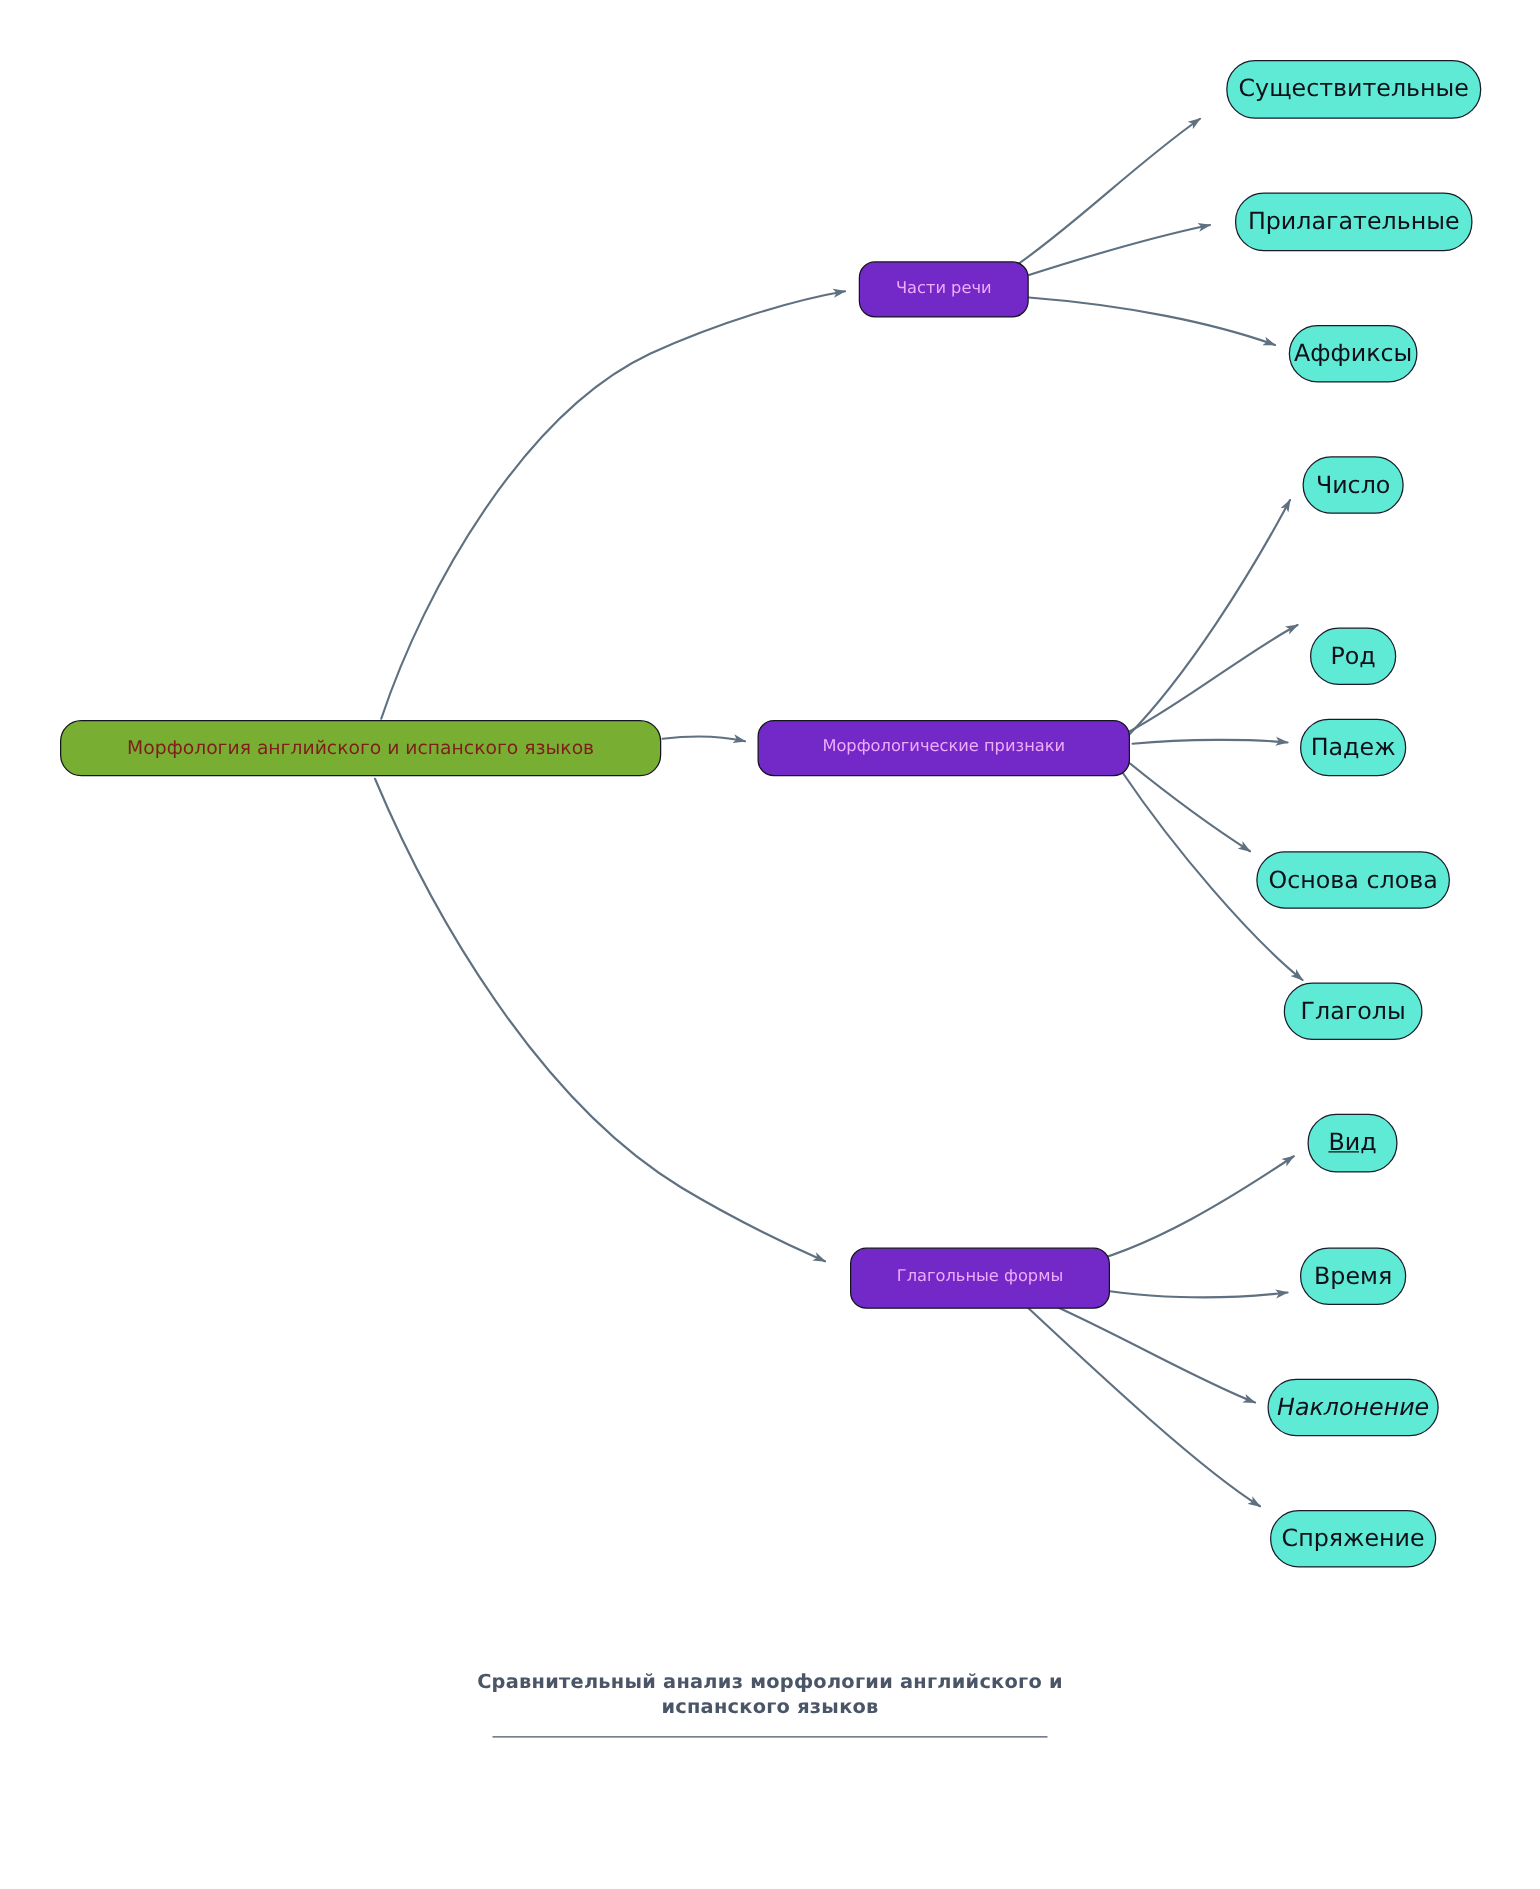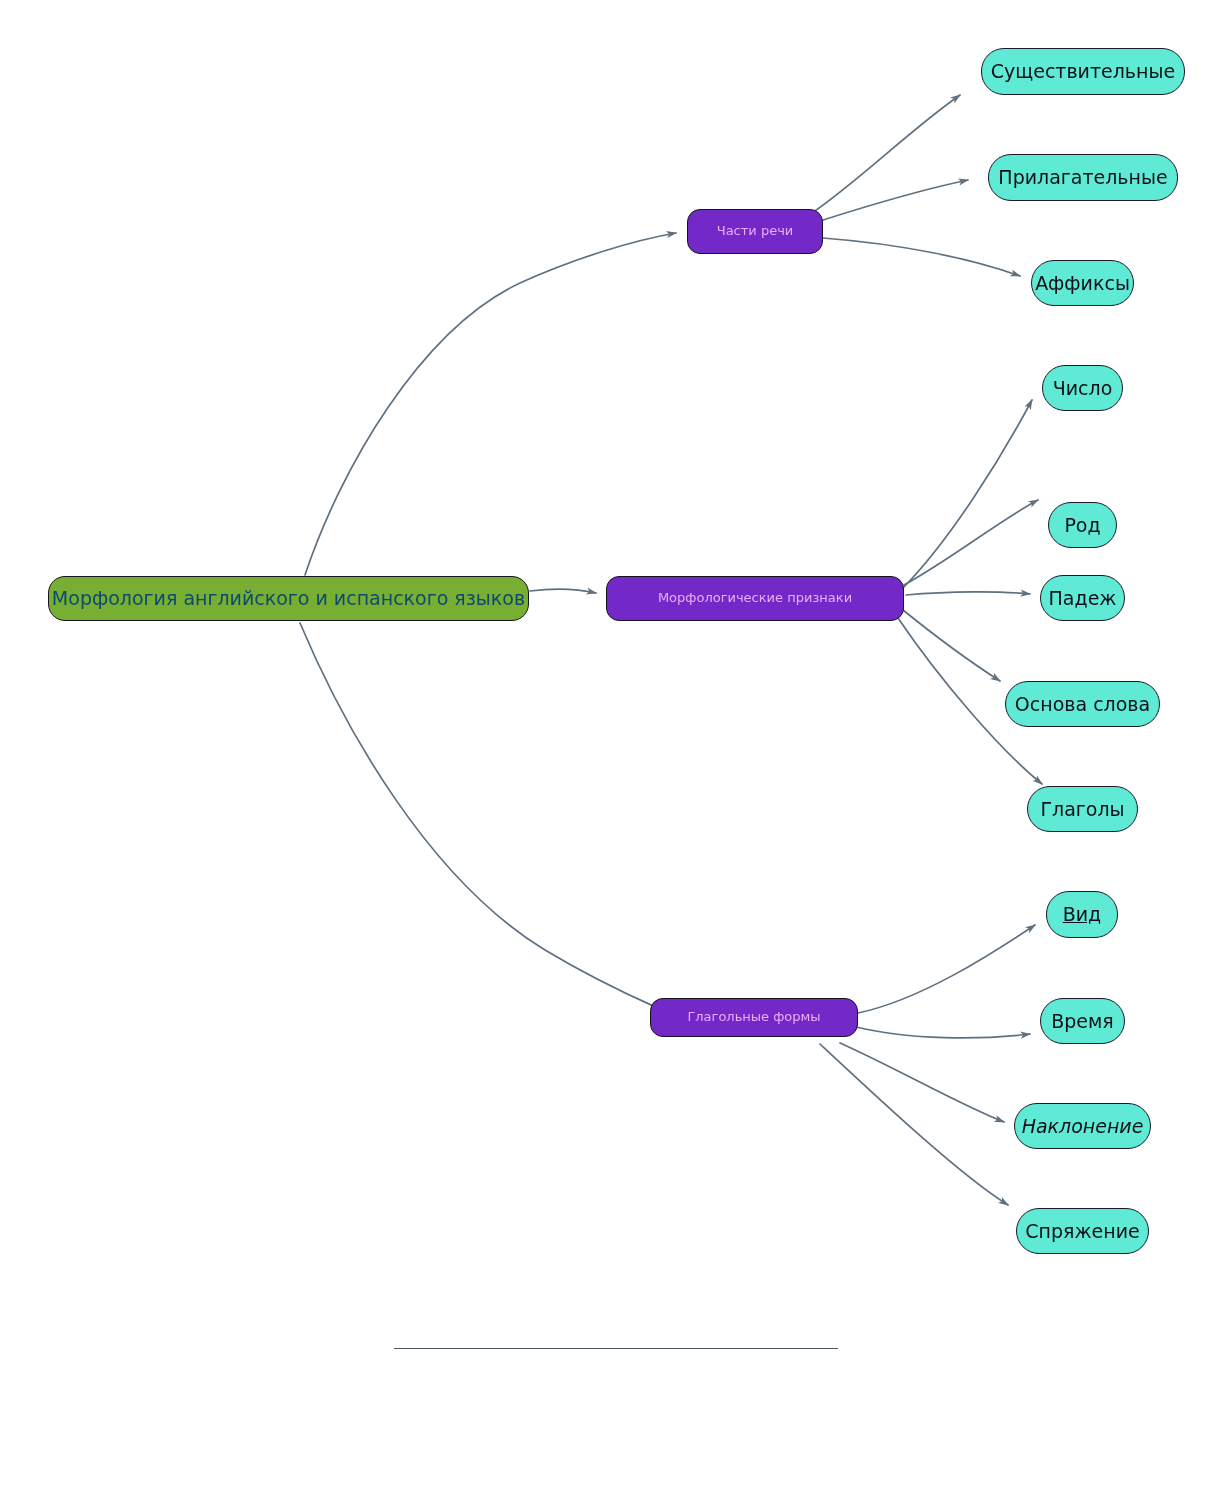--- a/index.html
+++ b/index.html
@@ -36,22 +36,22 @@
     align-items: center;
     justify-content: center;
     text-align: center;
     white-space: nowrap;
     line-height: 1.1;
   }
   .node-root {
     background: #78af32;
     border: 1.6px solid #14141e;
     border-radius: 17px;
-    color: #0c4a6e;
-    font-size: 19px;
+    color: #7f1d1d;
+    font-size: 15px;
     padding: 0 16px;
   }
   .node-branch {
     background: #7328c8;
     border: 1.6px solid #14141e;
     border-radius: 13px;
     color: #f0abfc;
     font-size: 13px;
     padding: 0 16px;
   }
@@ -125,24 +125,26 @@
       <div class="node node-branch" style="left: 687px; top: 209px; width: 136px; height: 45px;">Части речи</div>
       <div class="node node-leaf" style="left: 981px; top: 48px; width: 204px; height: 47px;">Существительные</div>
       <div class="node node-leaf" style="left: 988px; top: 154px; width: 190px; height: 47px;">Прилагательные</div>
       <div class="node node-leaf" style="left: 1031px; top: 260px; width: 103px; height: 46px;">Аффиксы</div>
       <div class="node node-branch" style="left: 606px; top: 576px; width: 298px; height: 45px;">Морфологические признаки</div>
       <div class="node node-leaf" style="left: 1042px; top: 365px; width: 81px; height: 46px;">Число</div>
       <div class="node node-leaf" style="left: 1048px; top: 470px; width: 69px; height: 46px; margin-top: 32px;">Род</div>
       <div class="node node-leaf" style="left: 1040px; top: 575px; width: 85px; height: 46px;">Падеж</div>
       <div class="node node-leaf" style="left: 1005px; top: 681px; width: 155px; height: 46px;">Основа слова</div>
       <div class="node node-leaf" style="left: 1027px; top: 786px; width: 111px; height: 46px;">Глаголы</div>
-      <div class="node node-branch" style="left: 650px; top: 998px; width: 208px; height: 39px;">Глагольные формы</div>
+      <div class="node node-branch" style="left: 680px; top: 998px; width: 208px; height: 49px;">Глагольные формы</div>
       <div class="node node-leaf" style="left: 1046px; top: 891px; width: 72px; height: 47px; text-decoration: underline;">Вид</div>
       <div class="node node-leaf" style="left: 1040px; top: 998px; width: 85px; height: 46px;">Время</div>
       <div class="node node-leaf" style="left: 1014px; top: 1103px; width: 137px; height: 46px; font-style: italic;">Наклонение</div>
       <div class="node node-leaf" style="left: 1016px; top: 1208px; width: 133px; height: 46px;">Спряжение</div>
     </div>
 
   <div id="footer" style="top:1335px;">
+    <div id="footer-title">Сравнительный анализ морфологии английского и
+испанского языков</div>
     <div id="footer-divider"></div>
   </div>
 
 </div>
 
 </body></html>

